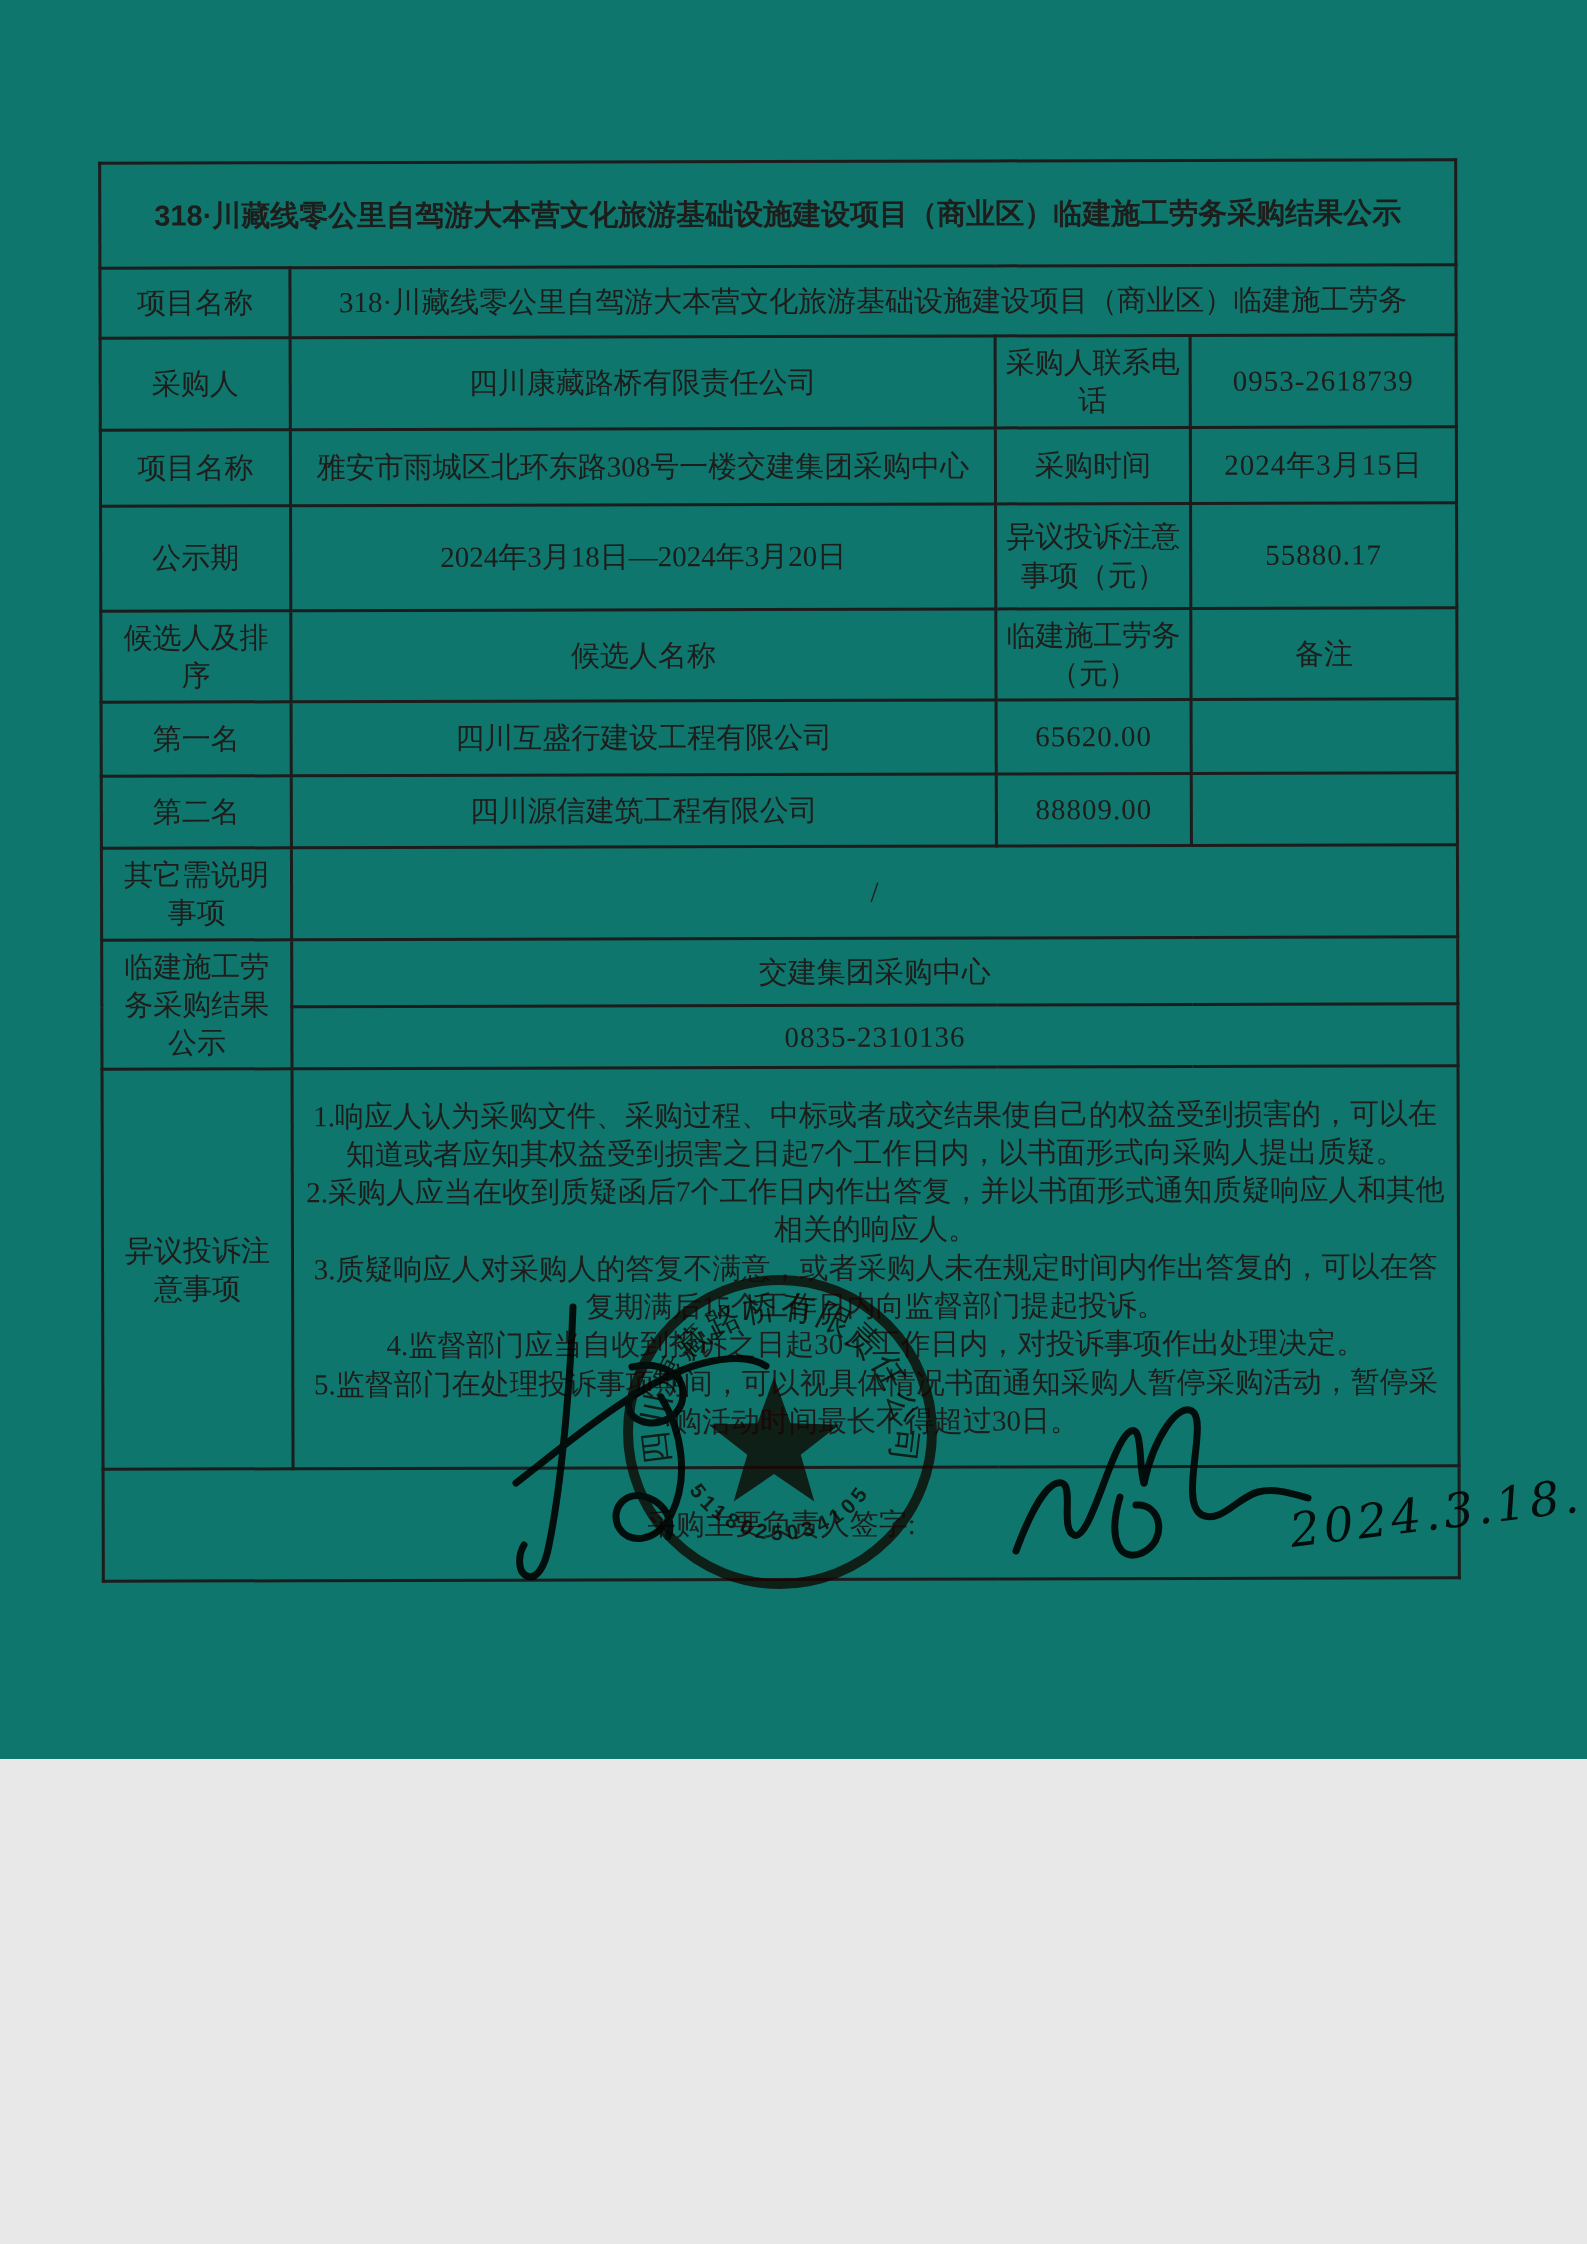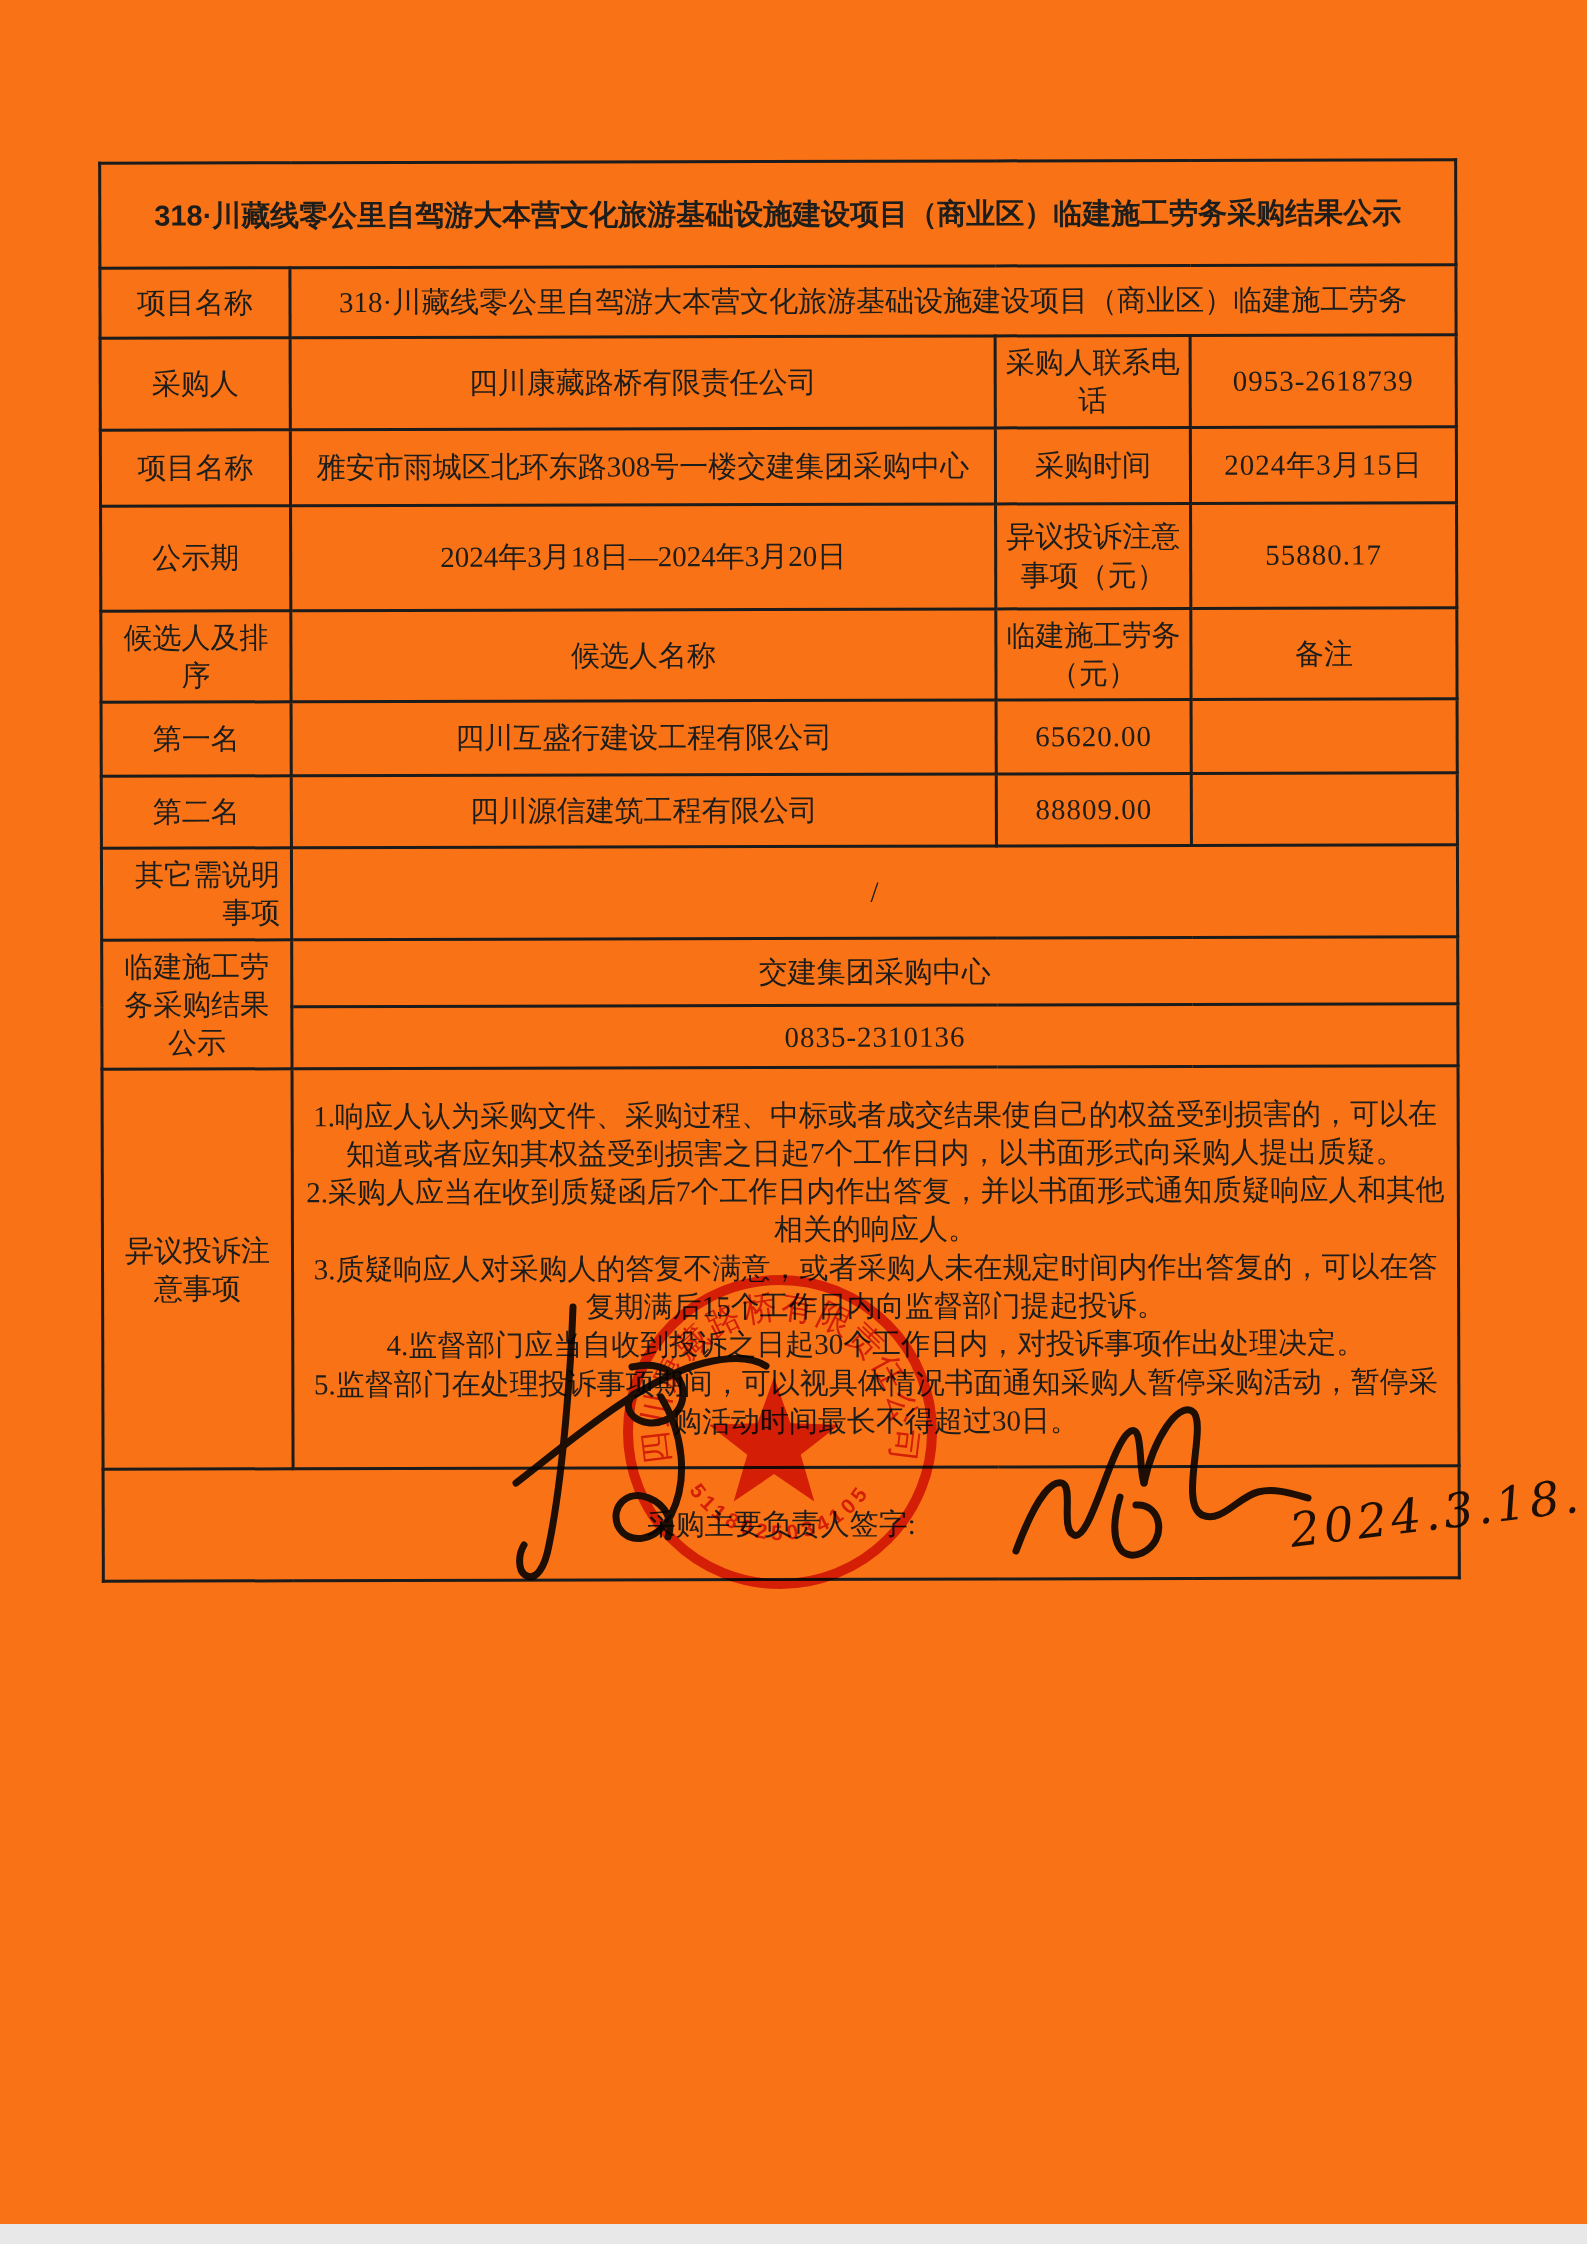--- a/index.html
+++ b/index.html
@@ -1,21 +1,21 @@
 <!DOCTYPE html>
 <html><head>
 <meta charset="utf-8">
 <style>
   * { margin: 0; padding: 0; box-sizing: border-box; }
   html, body { background: #e8e8e8; }
   .page {
     position: relative;
     width: 1587px;
-    height: 2224px;
-    background: #f97316;
+    height: 1759px;
+    background: #0f766e;
     font-family: "Liberation Serif", serif;
     color: #1d1d1b;
     overflow: hidden;
     padding-left: 15px;
   }
   table.doc {
     position: absolute;
     left: 100px;
     top: 160px;
     width: 1356px;
@@ -137,21 +137,21 @@
       <td class="num">65620.00</td>
       <td></td>
     </tr>
     <tr class="r-cand2">
       <td class="lbl">第二名</td>
       <td>四川源信建筑工程有限公司</td>
       <td class="num">88809.00</td>
       <td></td>
     </tr>
     <tr class="r-other">
-      <td class="lbl" style="text-align:right;padding:6px 10px">其它需说明事项</td>
+      <td class="lbl" style="text-align:center;padding:6px 10px">其它需说明事项</td>
       <td colspan="3">/</td>
     </tr>
     <tr class="r-sup1">
       <td rowspan="2" class="lbl">临建施工劳务采购结果公示</td>
       <td colspan="3">交建集团采购中心</td>
     </tr>
     <tr class="r-sup2">
       <td colspan="3" class="num">0835-2310136</td>
     </tr>
     <tr class="r-objection">

